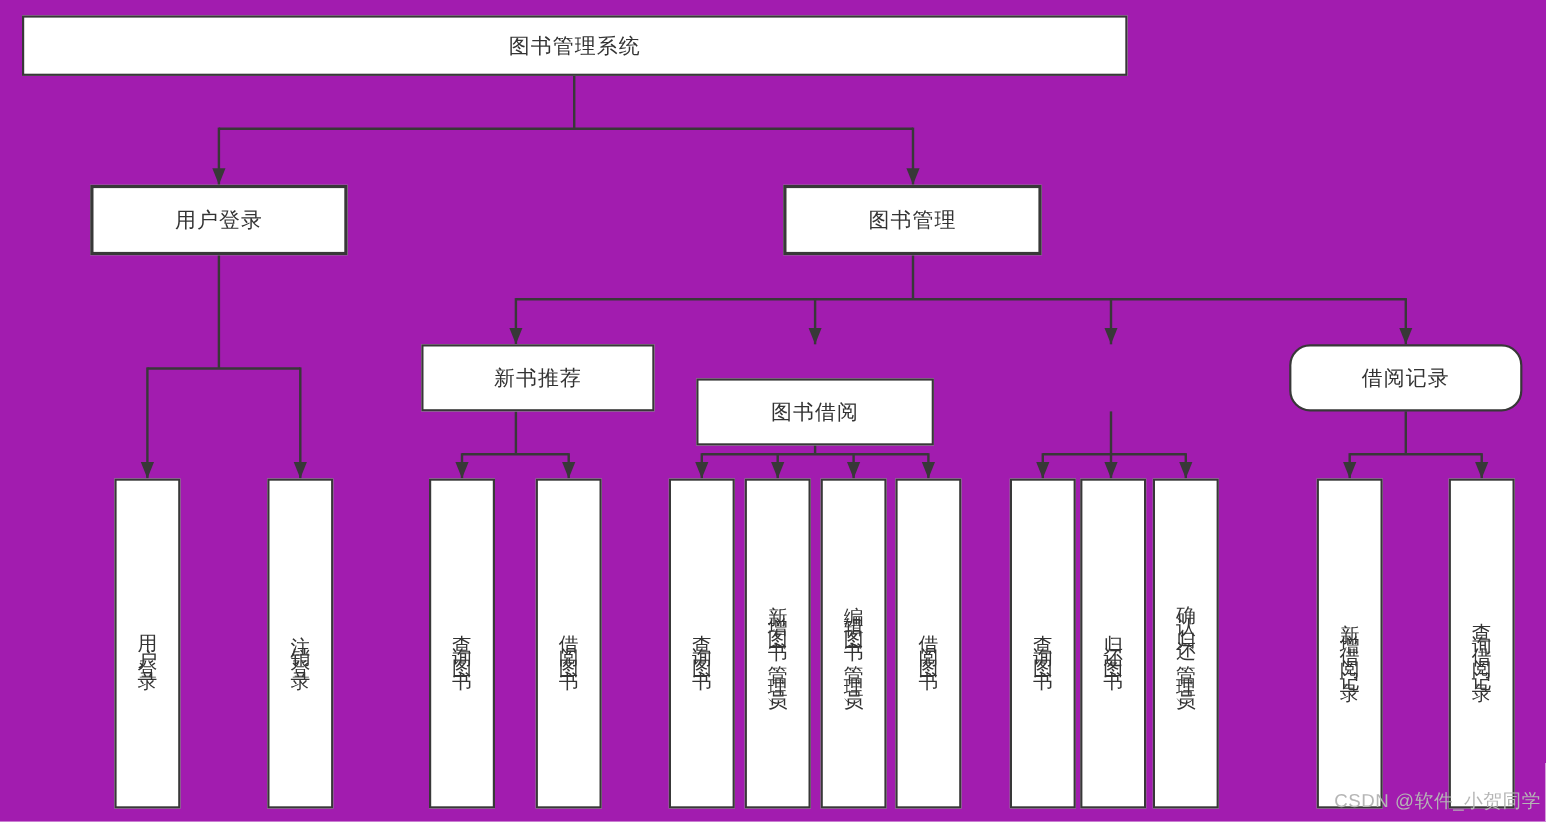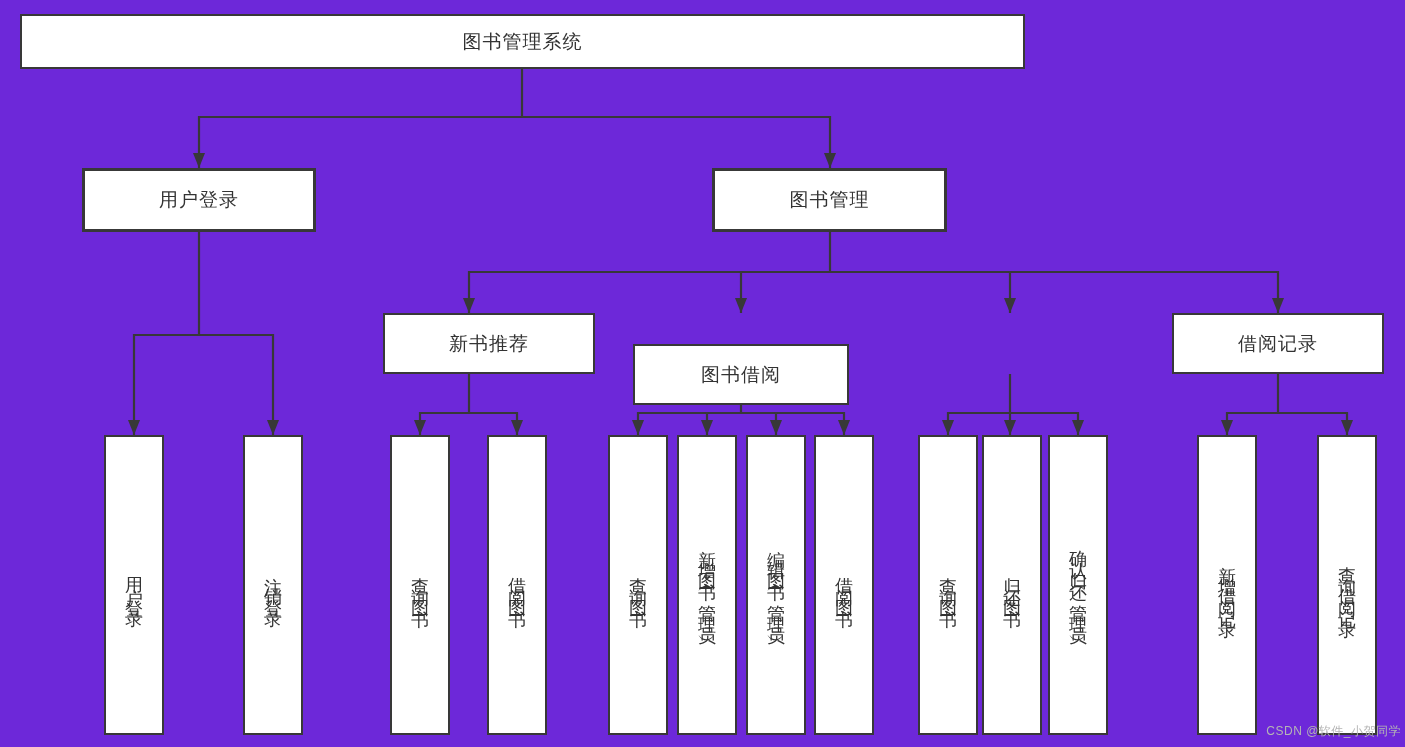--- a/index.html
+++ b/index.html
@@ -1,20 +1,20 @@
 <!DOCTYPE html>
 <html><head>
 <meta charset="utf-8">
 <style>
   html, body { margin: 0; padding: 0; background: #ffffff; }
   .canvas {
     position: relative;
     width: 1405px;
     height: 747px;
-    background: #6d28d9;
+    background: #a21caf;
     font-family: "Liberation Sans", sans-serif;
     color: #333333;
     overflow: hidden;
   }
   .connectors {
     position: absolute;
     left: 0; top: 0;
     width: 1405px; height: 747px;
     z-index: 1;
     pointer-events: none;
@@ -41,21 +41,21 @@
     text-orientation: mixed;
     font-size: 18px;
     letter-spacing: 11px;
     line-height: 1;
     white-space: nowrap;
   }
   .watermark {
     position: absolute;
     right: 4px;
     bottom: 7px;
-    font-size: 12px;
+    font-size: 17px;
     letter-spacing: 0.5px;
     color: #b5b5b5;
     z-index: 3;
   }
 </style>
 </head>
 <body>
 
 <div class="canvas">
 
@@ -109,21 +109,21 @@
     </g>
   </svg>
 
   <div class="box root">图书管理系统</div>
 
   <div class="box lvl2" style="left:82px; width:234px;">用户登录</div>
   <div class="box lvl2" style="left:712px; width:235px;text-align:right;">图书管理</div>
 
   <div class="box lvl3" style="left:363px; width:212px;margin-left:20px;">新书推荐</div>
   <div class="box lvl3" style="left:633px; width:216px;margin-top:31px;">图书借阅</div>
-  <div class="box lvl3" style="left:1172px; width:212px;">借阅记录</div>
+  <div class="box lvl3" style="left:1172px; width:212px;border-radius:19px;">借阅记录</div>
 
   <div class="box leaf" style="left:104px;">
     <span class="vtext">用户登录</span>
   </div>
   <div class="box leaf" style="left:243px;">
     <span class="vtext">注销登录</span>
   </div>
 
   <div class="box leaf" style="left:390px;">
     <span class="vtext">查询图书</span>

